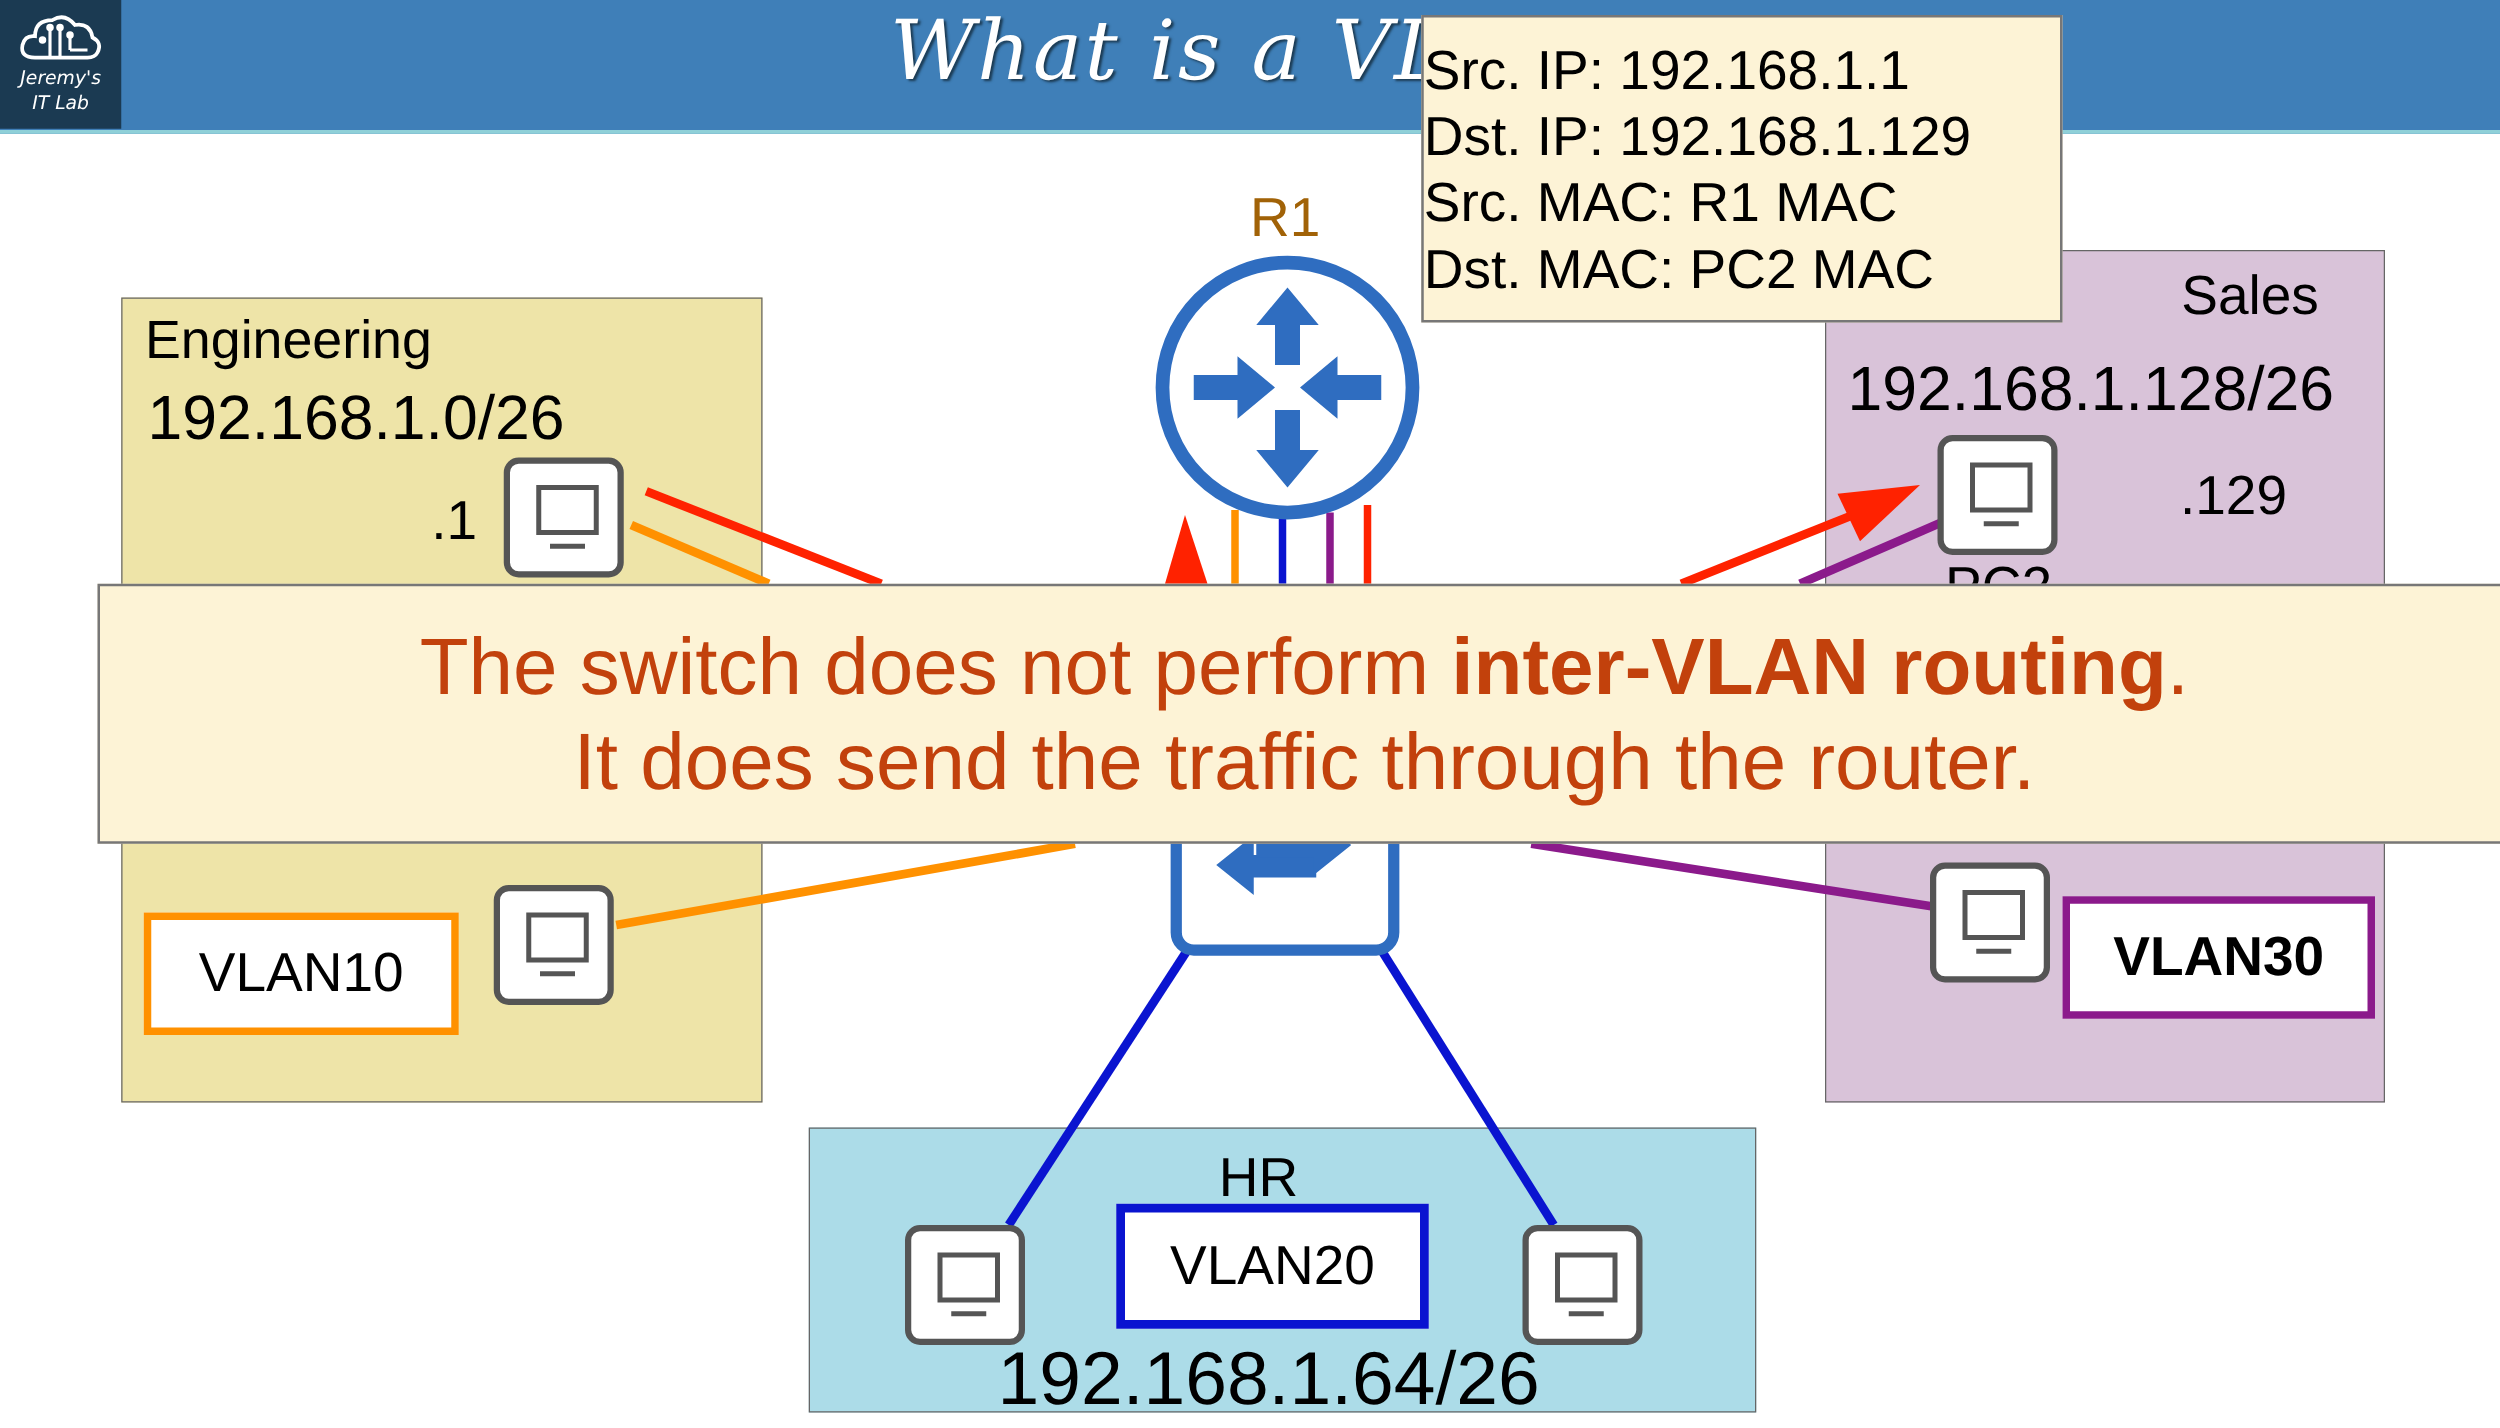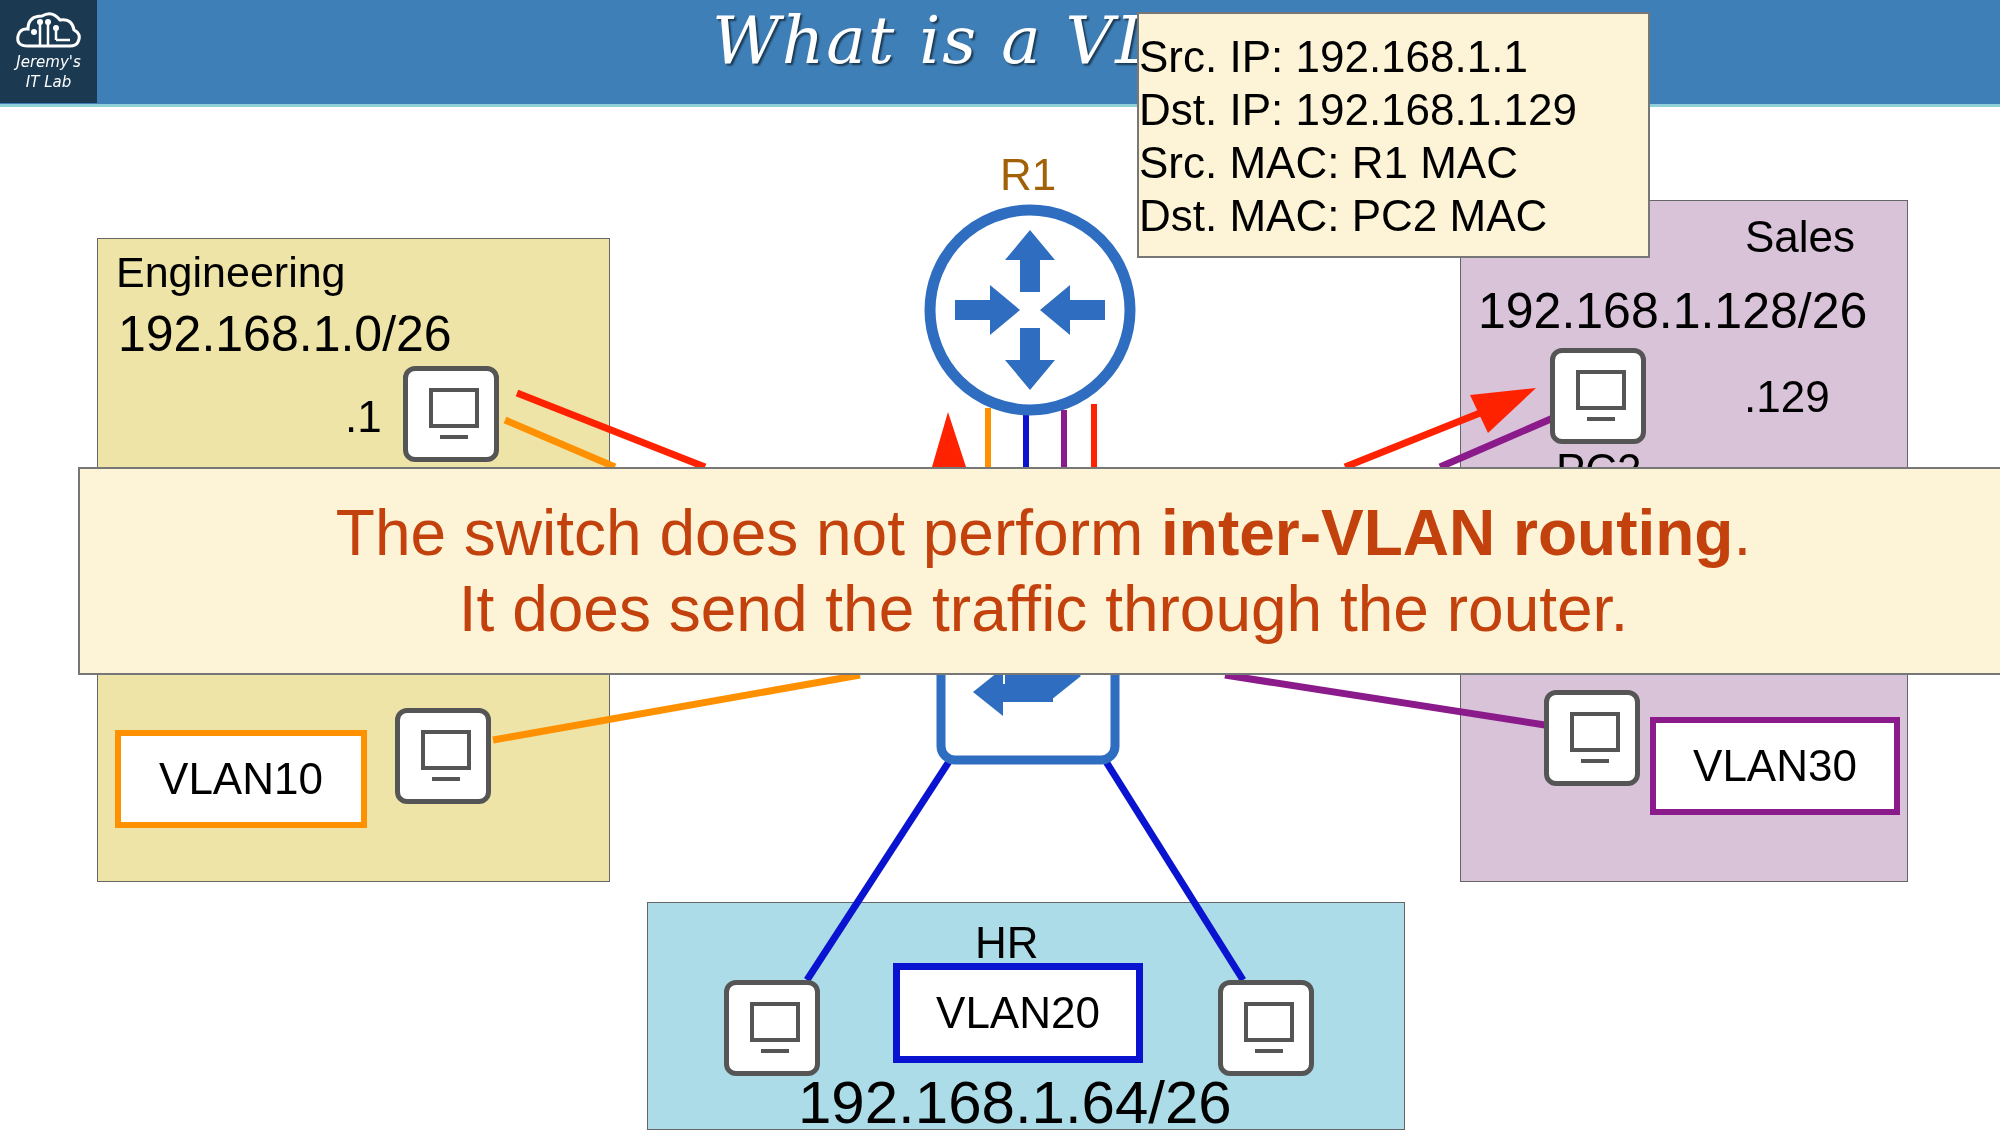--- a/index.html
+++ b/index.html
@@ -124,21 +124,21 @@
 </div>
 <div class="host-id" style="left:1744px;top:372px;">.129</div>
 <div class="host-id" style="left:1556px;top:448px;height:19px;overflow:hidden;line-height:44px;">PC2</div>
 
 <div class="pc" style="left:1544px;top:690px;">
   <svg width="52" height="58" viewBox="0 0 52 58">
       <rect x="3" y="3" width="46" height="36" fill="none" stroke="#555" stroke-width="4"></rect>
       <line x1="12" y1="50" x2="40" y2="50" stroke="#555" stroke-width="4"></line>
     </svg>
 </div>
-<div class="vlan-box" style="left:1650px;top:717px;width:250px;height:98px;border:6px solid #8b1a8b;line-height:86px;">VLAN30</div>
+<div class="vlan-box" style="left:1650px;top:717px;width:250px;height:98px;border:6px solid #8b1a8b;line-height:86px;font-weight:bold;">VLAN30</div>
 
 <div class="pc" style="left:724px;top:980px;">
   <svg width="52" height="58" viewBox="0 0 52 58">
       <rect x="3" y="3" width="46" height="36" fill="none" stroke="#555" stroke-width="4"></rect>
       <line x1="12" y1="50" x2="40" y2="50" stroke="#555" stroke-width="4"></line>
     </svg>
 </div>
 <div class="pc" style="left:1218px;top:980px;">
   <svg width="52" height="58" viewBox="0 0 52 58">
       <rect x="3" y="3" width="46" height="36" fill="none" stroke="#555" stroke-width="4"></rect>

